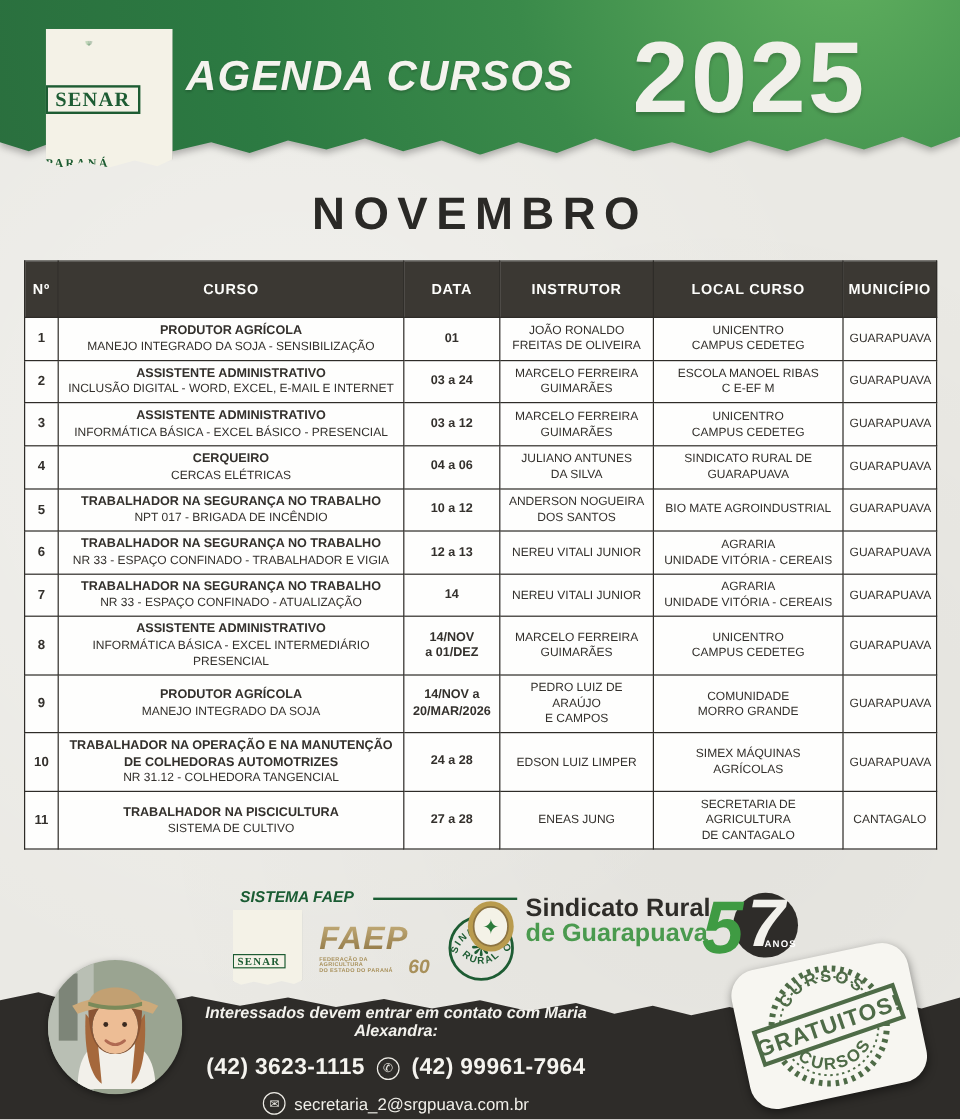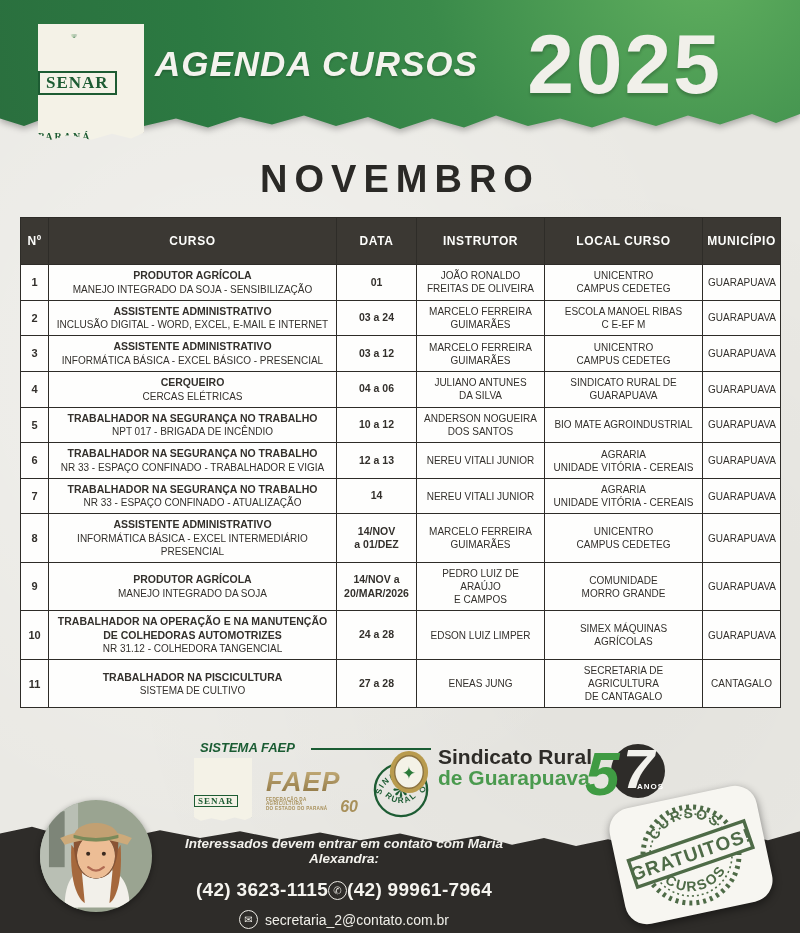--- a/index.html
+++ b/index.html
@@ -106,23 +106,23 @@
   .anos57 .seven { position:absolute; left:38px; top:-6px; font-size:56px; font-weight:900; font-style:italic; color:#f2f1ec; }
   .anos57 .anos { position:absolute; left:52px; top:40px; font-size:8px; font-weight:700; color:#fff; letter-spacing:1px; }
 
   
   .bottom-bar {
     position:absolute; top:820px; left:0; width:800px; height:113px; background:#2e2c29;
     clip-path: polygon(0% 12%,4% 6%,8% 14%,12% 8%,16% 15%,20% 9%,25% 16%,30% 10%,35% 17%,40% 11%,45% 18%,50% 12%,55% 20%,60% 14%,64% 22%,68% 16%,72% 23%,76% 17%,80% 24%,84% 15%,88% 21%,92% 12%,96% 18%,100% 10%,100% 100%,0% 100%);
   }
   .avatar { position:absolute; left:40px; top:800px; width:112px; height:112px; border-radius:50%;
     overflow:hidden; box-shadow:0 2px 6px rgba(0,0,0,.4); z-index:4; }
-  .contact-col { position:absolute; left:164px; top:836px; width:360px; text-align:center; z-index:4; }
+  .contact-col { position:absolute; left:150px; top:836px; width:360px; text-align:center; z-index:4; }
   .contact-intro { font-size:13.5px; font-style:italic; font-weight:700; color:#f2f1ec; margin-bottom:13px; }
-  .phone-row { display:flex; justify-content:center; align-items:center; color:#f5f4ef; font-weight:800; font-size:19px; letter-spacing:.3px;}
+  .phone-row { display:flex; justify-content:center; align-items:center; gap:10px; color:#f5f4ef; font-weight:800; font-size:19px; letter-spacing:.3px;}
   .email-row { display:flex; justify-content:center; align-items:center; gap:7px; color:#f0efe9; font-size:14px; margin-top:9px; }
   .ic { display:inline-flex; justify-content:center; align-items:center;
     width:19px; height:19px; border:1.6px solid #eceae4; border-radius:50%; font-size:10px; color:#eceae4; font-weight:400;}
 
   
   .stamp {
     position:absolute; left:616px; top:796px; width:150px; height:118px; z-index:5;
     transform:rotate(-12deg);
   }
   .stamp-bg {
@@ -377,21 +377,21 @@
 
   <div class="contact-col">
     <div class="contact-intro">Interessados devem entrar em contato com Maria Alexandra:</div>
     <div class="phone-row">
       <span>(42) 3623-1115</span>
       <span class="ic">✆</span>
       <span>(42) 99961-7964</span>
     </div>
     <div class="email-row">
       <span class="ic">✉</span>
-      <span>secretaria_2@contato.com.br</span>
+      <span>secretaria_2@srgpuava.com.br</span>
     </div>
   </div>
 
   <div class="stamp">
     <div class="stamp-bg"></div>
     <svg width="134" height="126" viewBox="0 0 134 126">
       <defs>
         <path id="stArcT" d="M 30,63 A 37,37 0 0 1 104,63" fill="none"></path>
         <path id="stArcB" d="M 26,58 A 41,41 0 0 0 108,58" fill="none"></path>
       </defs>

